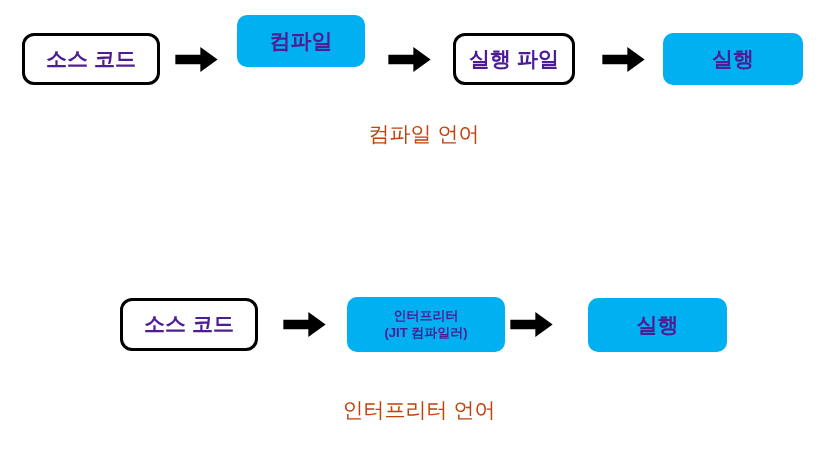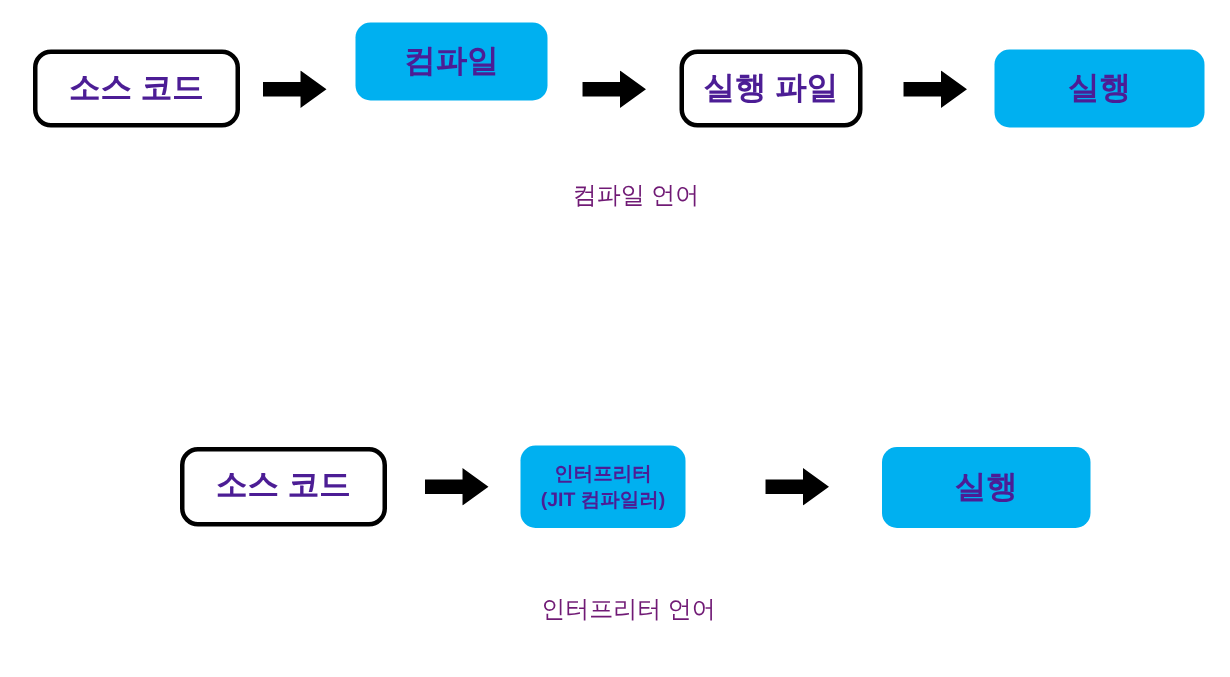--- a/index.html
+++ b/index.html
@@ -49,23 +49,23 @@
     height: 25px;
   }
   .block-arrow svg {
     display: block;
     width: 100%;
     height: 100%;
   }
   .caption {
     position: absolute;
     transform: translateX(-50%);
-    font-size: 16px;
+    font-size: 21px;
     white-space: nowrap;
-    color: #701a75;
+    color: #c2410c;
   }
 </style>
 </head>
 <body>
 
 <div class="canvas">
 
   <div class="node node--outlined" style="left:22px; top:33px; width:138px; height:52px;">
     <span>소스 코드</span>
   </div>
@@ -105,21 +105,21 @@
   <div class="node node--outlined" style="left:120px; top:298px; width:138px; height:53px;">
     <span>소스 코드</span>
   </div>
 
   <span class="block-arrow" style="left:283px; top:312px;">
     <svg viewBox="0 0 44 26" xmlns="http://www.w3.org/2000/svg">
       <polygon points="0,8 26,8 26,0 44,13 26,26 26,18 0,18" fill="#000000"></polygon>
     </svg>
   </span>
 
-  <div class="node node--filled node--small-text" style="left:347px; top:297px; width:110px; height:55px;">
+  <div class="node node--filled node--small-text" style="left:347px; top:297px; width:158px; height:55px;">
     <span>인터프리터</span>
     <span>(JIT 컴파일러)</span>
   </div>
 
   <span class="block-arrow" style="left:510px; top:312px;">
     <svg viewBox="0 0 44 26" xmlns="http://www.w3.org/2000/svg">
       <polygon points="0,8 26,8 26,0 44,13 26,26 26,18 0,18" fill="#000000"></polygon>
     </svg>
   </span>
 

